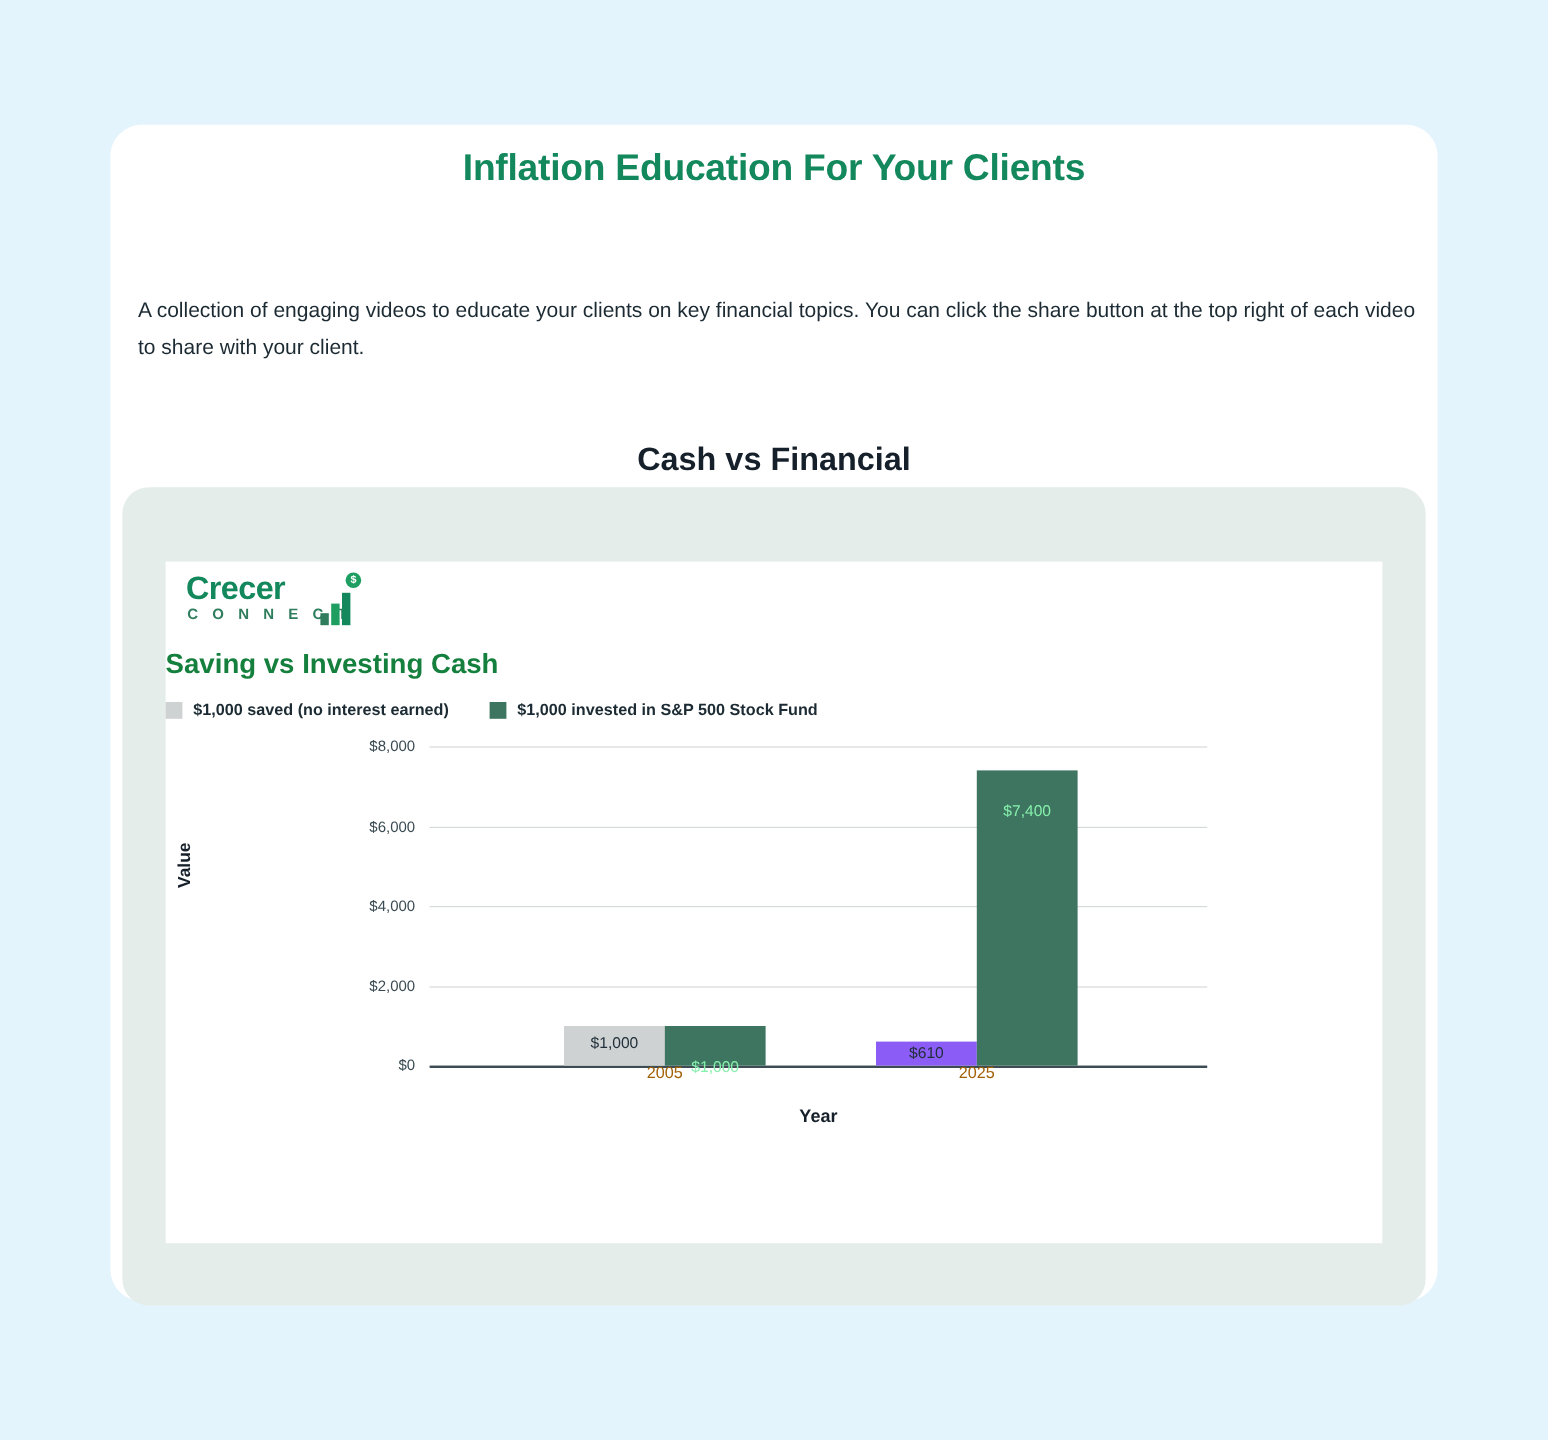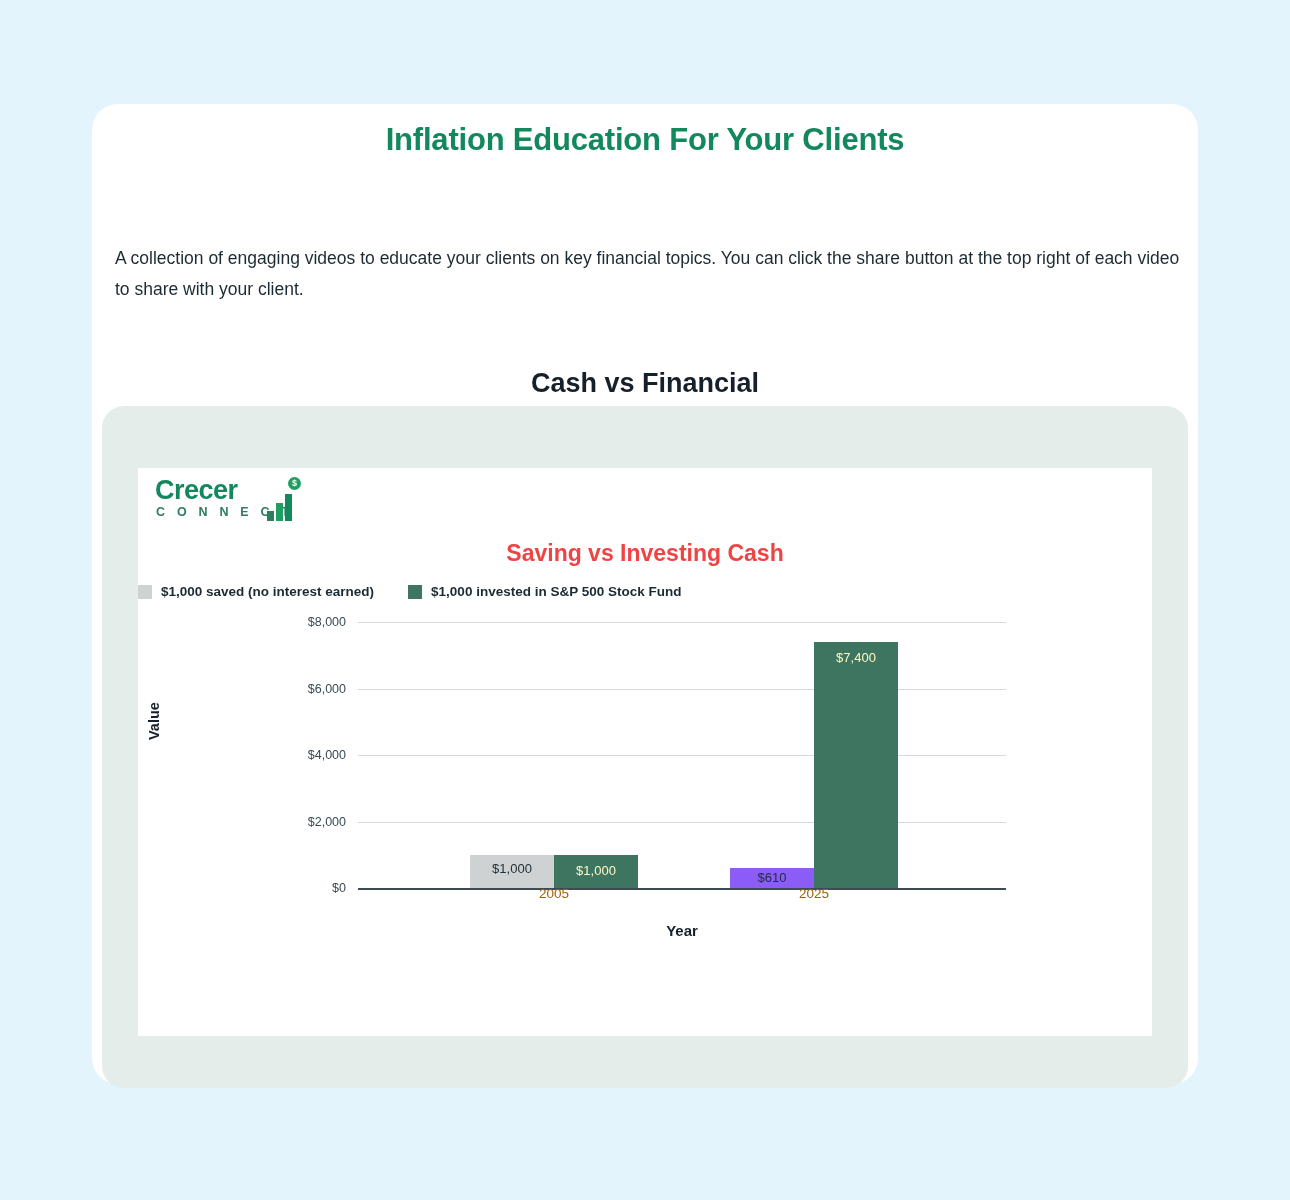--- a/index.html
+++ b/index.html
@@ -127,24 +127,23 @@
     text-align: center;
     line-height: 13px;
   }
 
   
   .chart-title {
     position: absolute;
     top: 72px;
     left: 0;
     width: 100%;
-    text-align: center;
     font-size: 23px;
     font-weight: bold;
-    color: #ef4444;
+    color: #15803d;
   }
 
   .legend {
     position: absolute;
     top: 116px;
     left: 0;
     width: 100%;
     display: flex;
     justify-content: flex-start;
     gap: 34px;
@@ -220,21 +219,21 @@
     bottom: 0;
   }
   .bar-value {
     position: absolute;
     left: 0;
     width: 100%;
     text-align: center;
     font-size: 13px;
     color: #21303a;
   }
-  .bar-value.inside-light { color: #fef9c3; top: 8px; }
+  .bar-value.inside-light { color: #86efac; top: 26px; }
   .bar-value.inside-dark { color: #21303a; top: 6px; }
 
   .group-label {
     position: absolute;
     top: 264px;
     font-size: 13.5px;
     color: #a16207;
     transform: translateX(-50%);
   }
 

